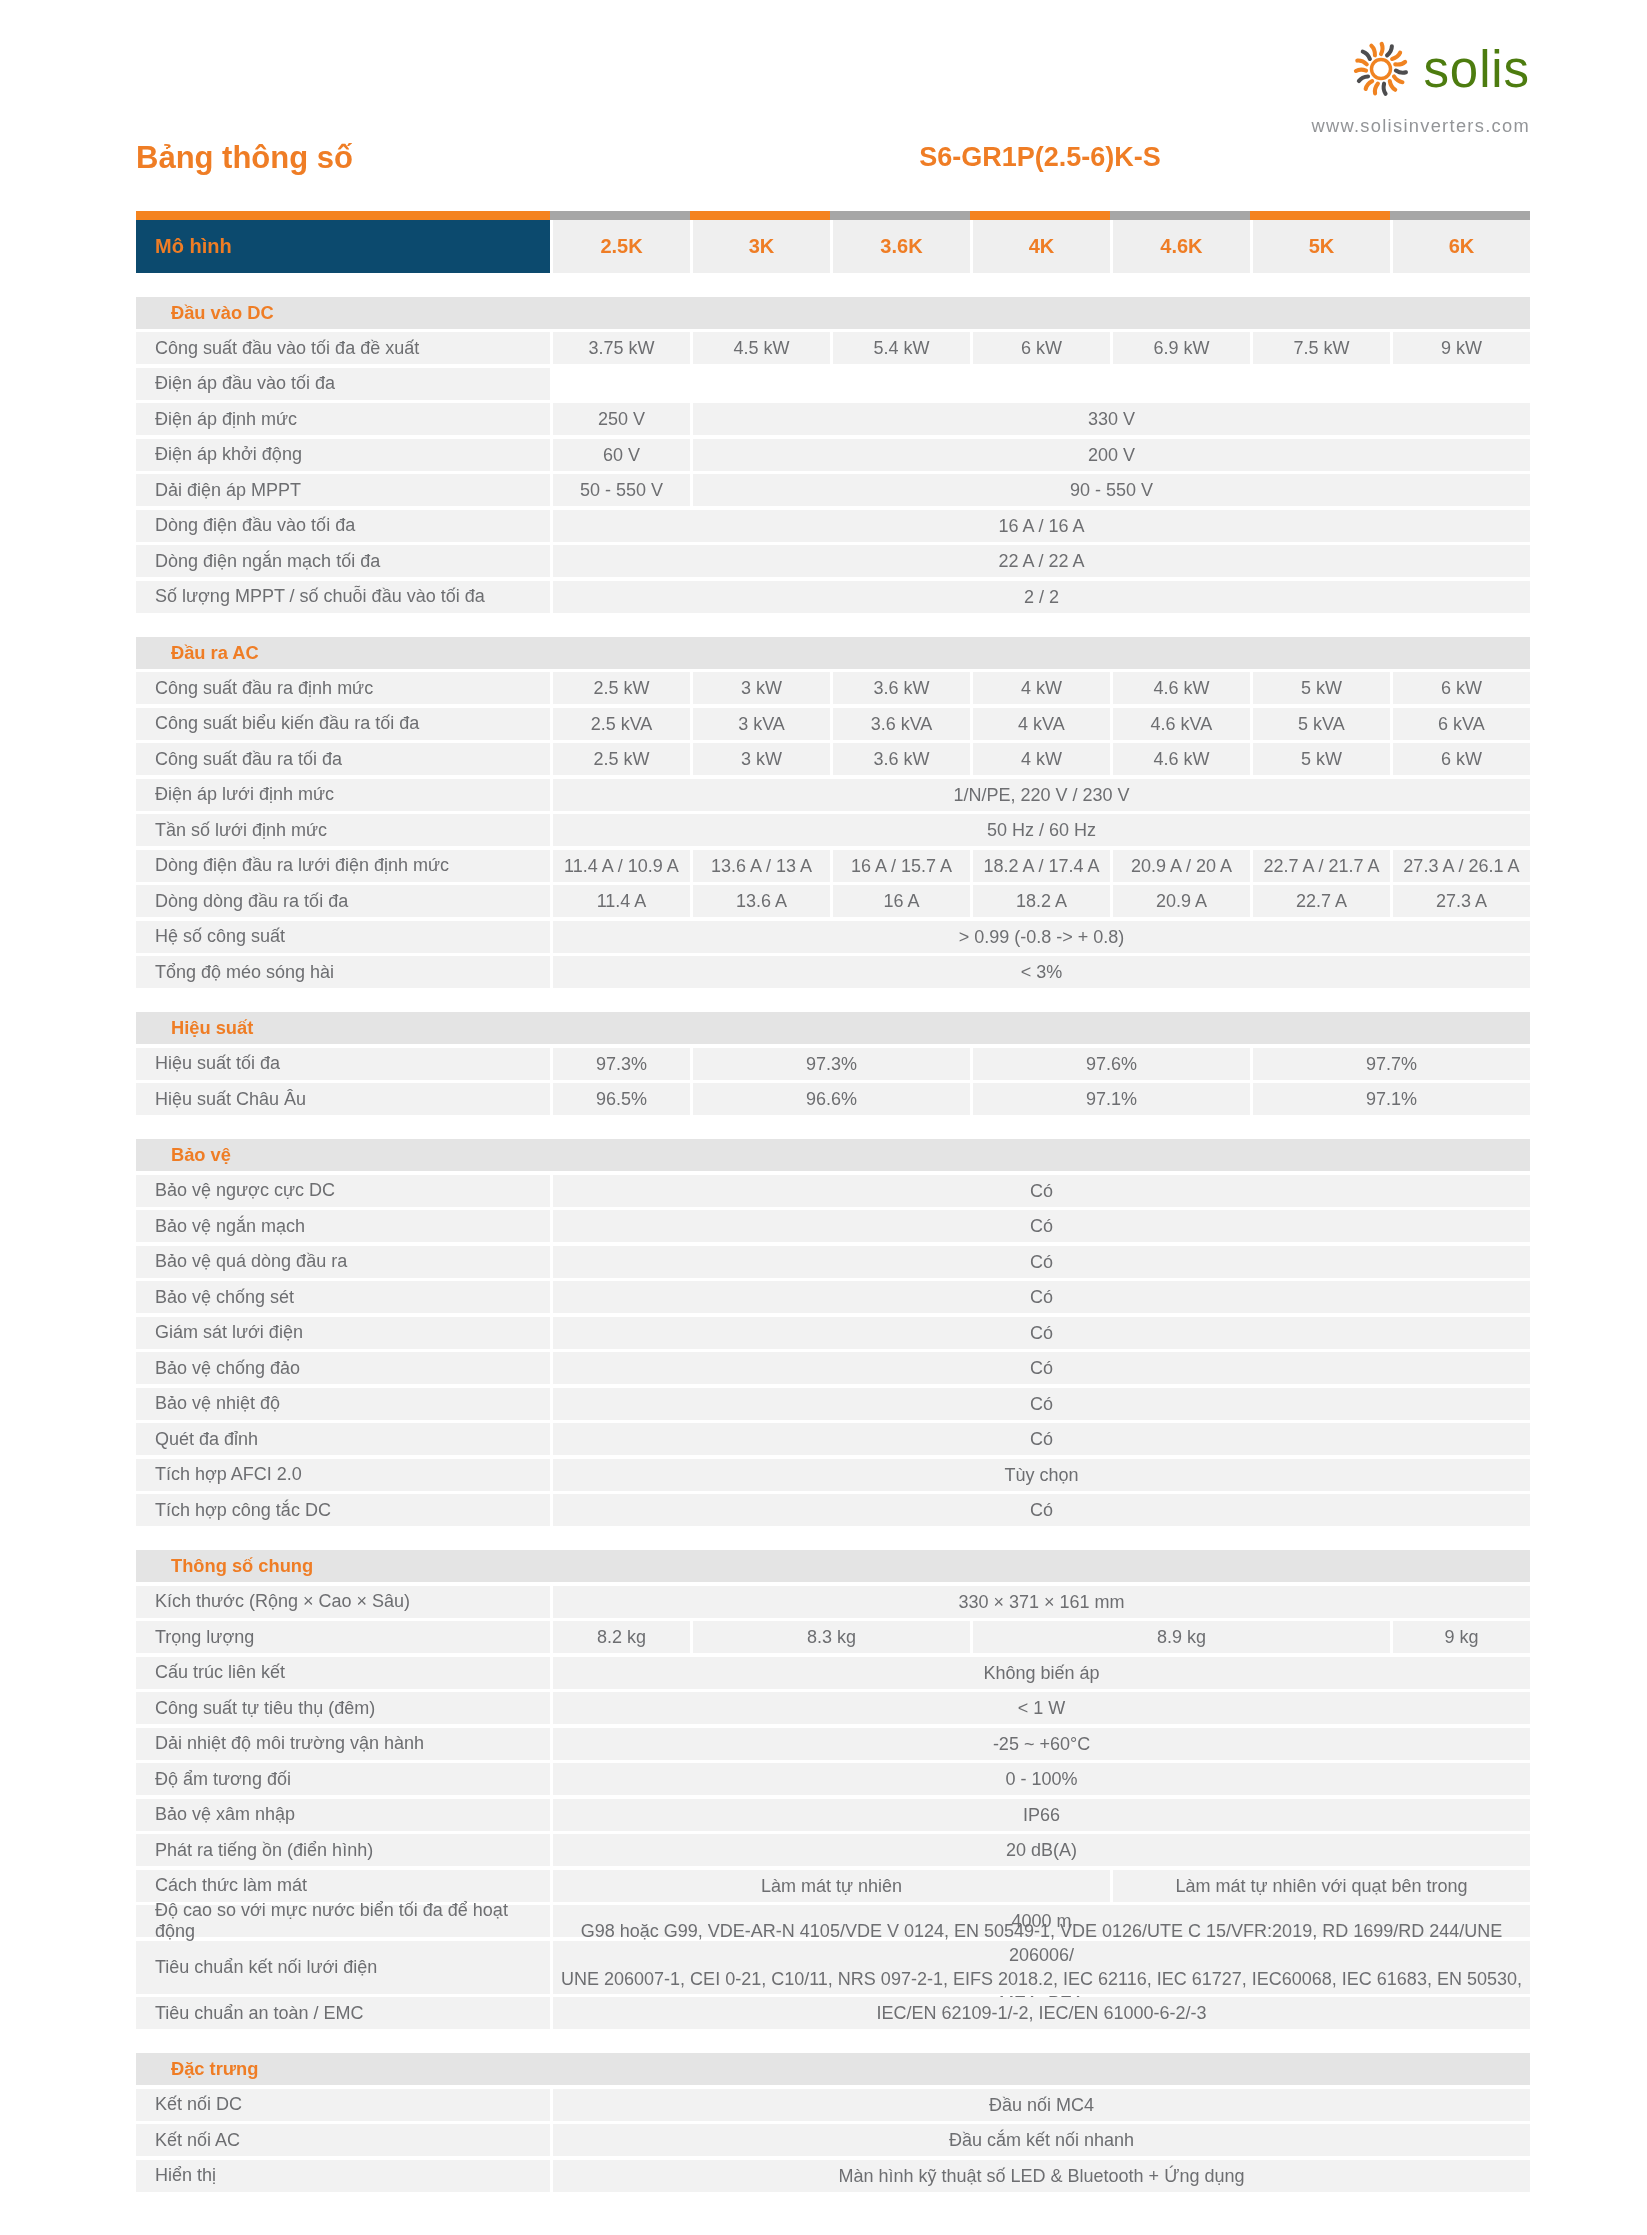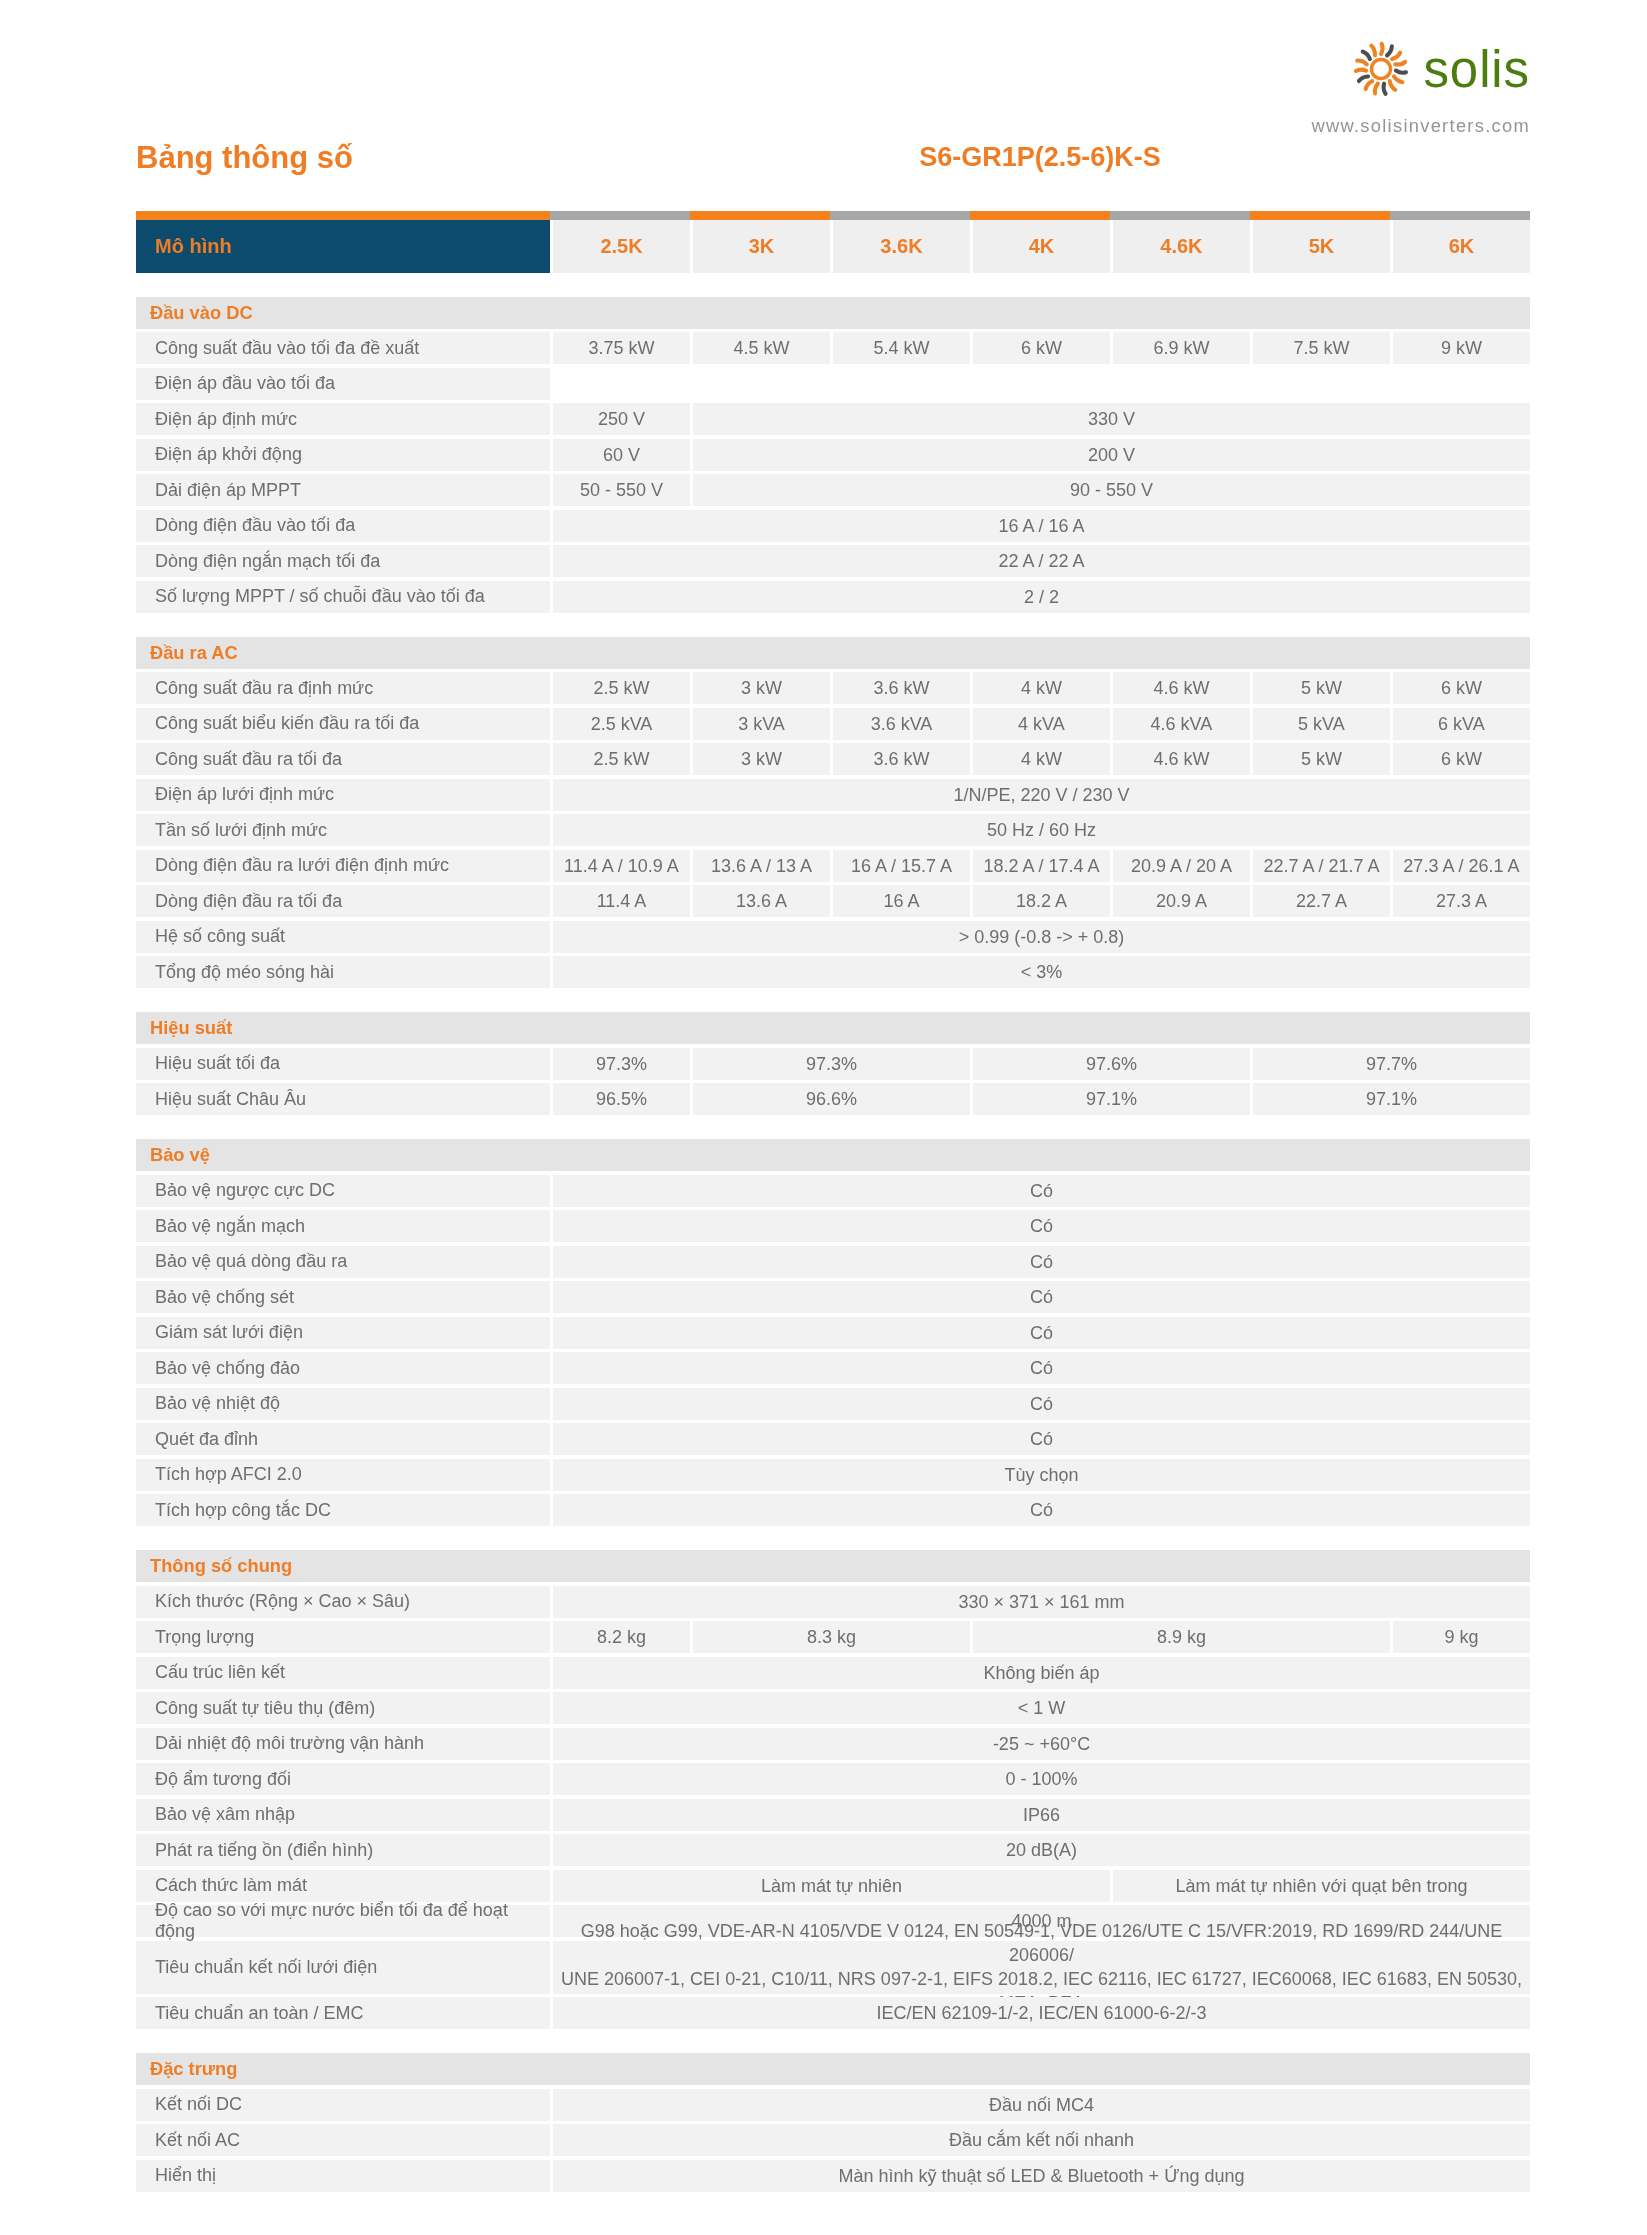--- a/index.html
+++ b/index.html
@@ -28,21 +28,21 @@
   .bar-seg.col{width:10.043%;}
 
   .t-head{display:flex;height:53px;margin-bottom:3.5px;background:#ffffff;}
   .t-head .h-label{width:29.70%;background:#0c4a6e;display:flex;align-items:center;
                    padding-left:19px;box-sizing:border-box;
                    font-size:20px;font-weight:bold;color:#ef7d25;}
   .t-head .h-col{width:10.043%;background:#efefef;display:flex;align-items:center;justify-content:center;
                  font-size:20px;font-weight:bold;color:#ef7d25;border-left:3.5px solid #ffffff;box-sizing:border-box;}
 
   .t-section{height:32px;margin-bottom:3.5px;background:#e4e4e4;display:flex;align-items:center;
-             padding-left:14px;box-sizing:border-box;font-size:18.3px;font-weight:bold;color:#ef7d25;margin-top:24px;}
+             padding-left:35px;box-sizing:border-box;font-size:18.3px;font-weight:bold;color:#ef7d25;margin-top:24px;}
 
   .t-row{display:flex;height:32px;margin-bottom:3.5px;}
   .t-row.tall{height:53px;}
   .t-label{width:29.70%;background:#f2f2f2;display:flex;align-items:center;padding-left:19px;
            box-sizing:border-box;font-size:18px;color:#6d6e71;}
   .t-cell{background:#f2f2f2;display:flex;flex-direction:column;align-items:center;justify-content:center;
           font-size:18px;color:#6d6e71;border-left:3.5px solid #ffffff;box-sizing:border-box;
           text-align:center;line-height:1.35;}
 </style>
 </head>
@@ -188,21 +188,21 @@
           <div class="t-label">Dòng điện đầu ra lưới điện định mức</div>
           <div class="t-cell" style="width: 10.043%;">11.4 A / 10.9 A</div>
           <div class="t-cell" style="width: 10.043%;">13.6 A / 13 A</div>
           <div class="t-cell" style="width: 10.043%;">16 A / 15.7 A</div>
           <div class="t-cell" style="width: 10.043%;">18.2 A / 17.4 A</div>
           <div class="t-cell" style="width: 10.043%;">20.9 A / 20 A</div>
           <div class="t-cell" style="width: 10.043%;">22.7 A / 21.7 A</div>
           <div class="t-cell" style="width: 10.043%;">27.3 A / 26.1 A</div>
         </div>
         <div class="t-row">
-          <div class="t-label">Dòng điện đầu ra tối đa</div>
+          <div class="t-label">Dòng dòng đầu ra tối đa</div>
           <div class="t-cell" style="width: 10.043%;">11.4 A</div>
           <div class="t-cell" style="width: 10.043%;">13.6 A</div>
           <div class="t-cell" style="width: 10.043%;">16 A</div>
           <div class="t-cell" style="width: 10.043%;">18.2 A</div>
           <div class="t-cell" style="width: 10.043%;">20.9 A</div>
           <div class="t-cell" style="width: 10.043%;">22.7 A</div>
           <div class="t-cell" style="width: 10.043%;">27.3 A</div>
         </div>
         <div class="t-row">
           <div class="t-label">Hệ số công suất</div>

